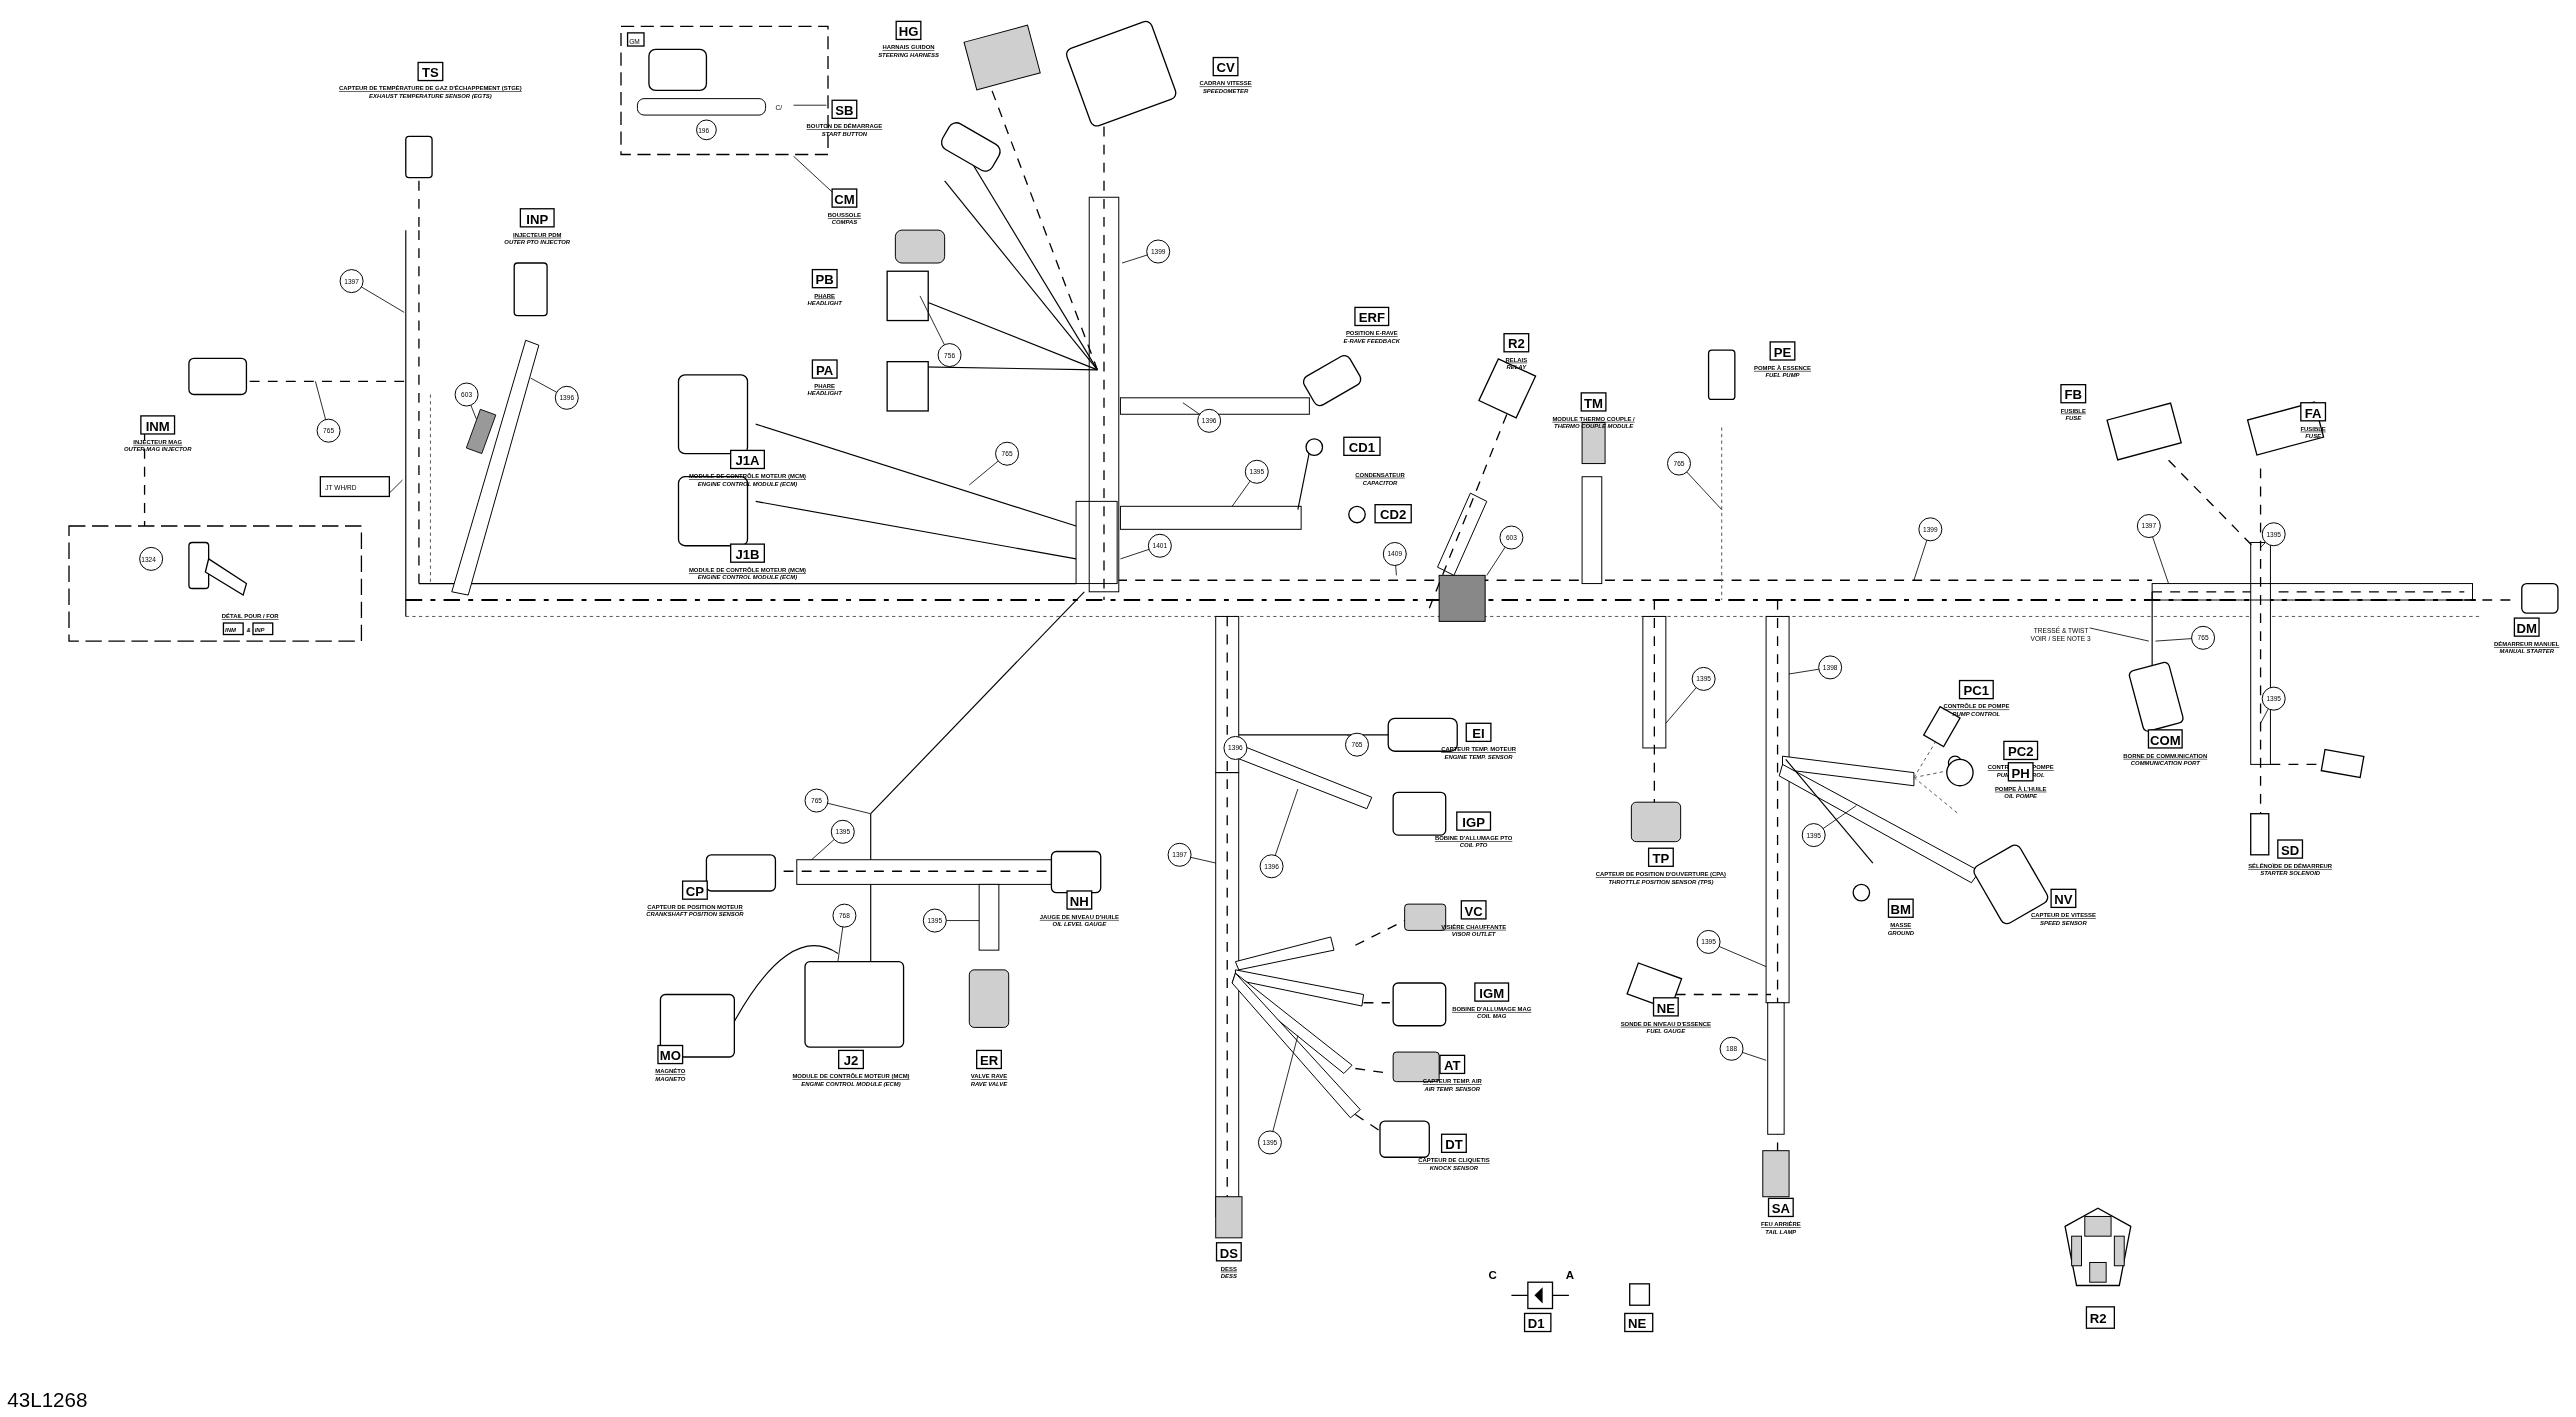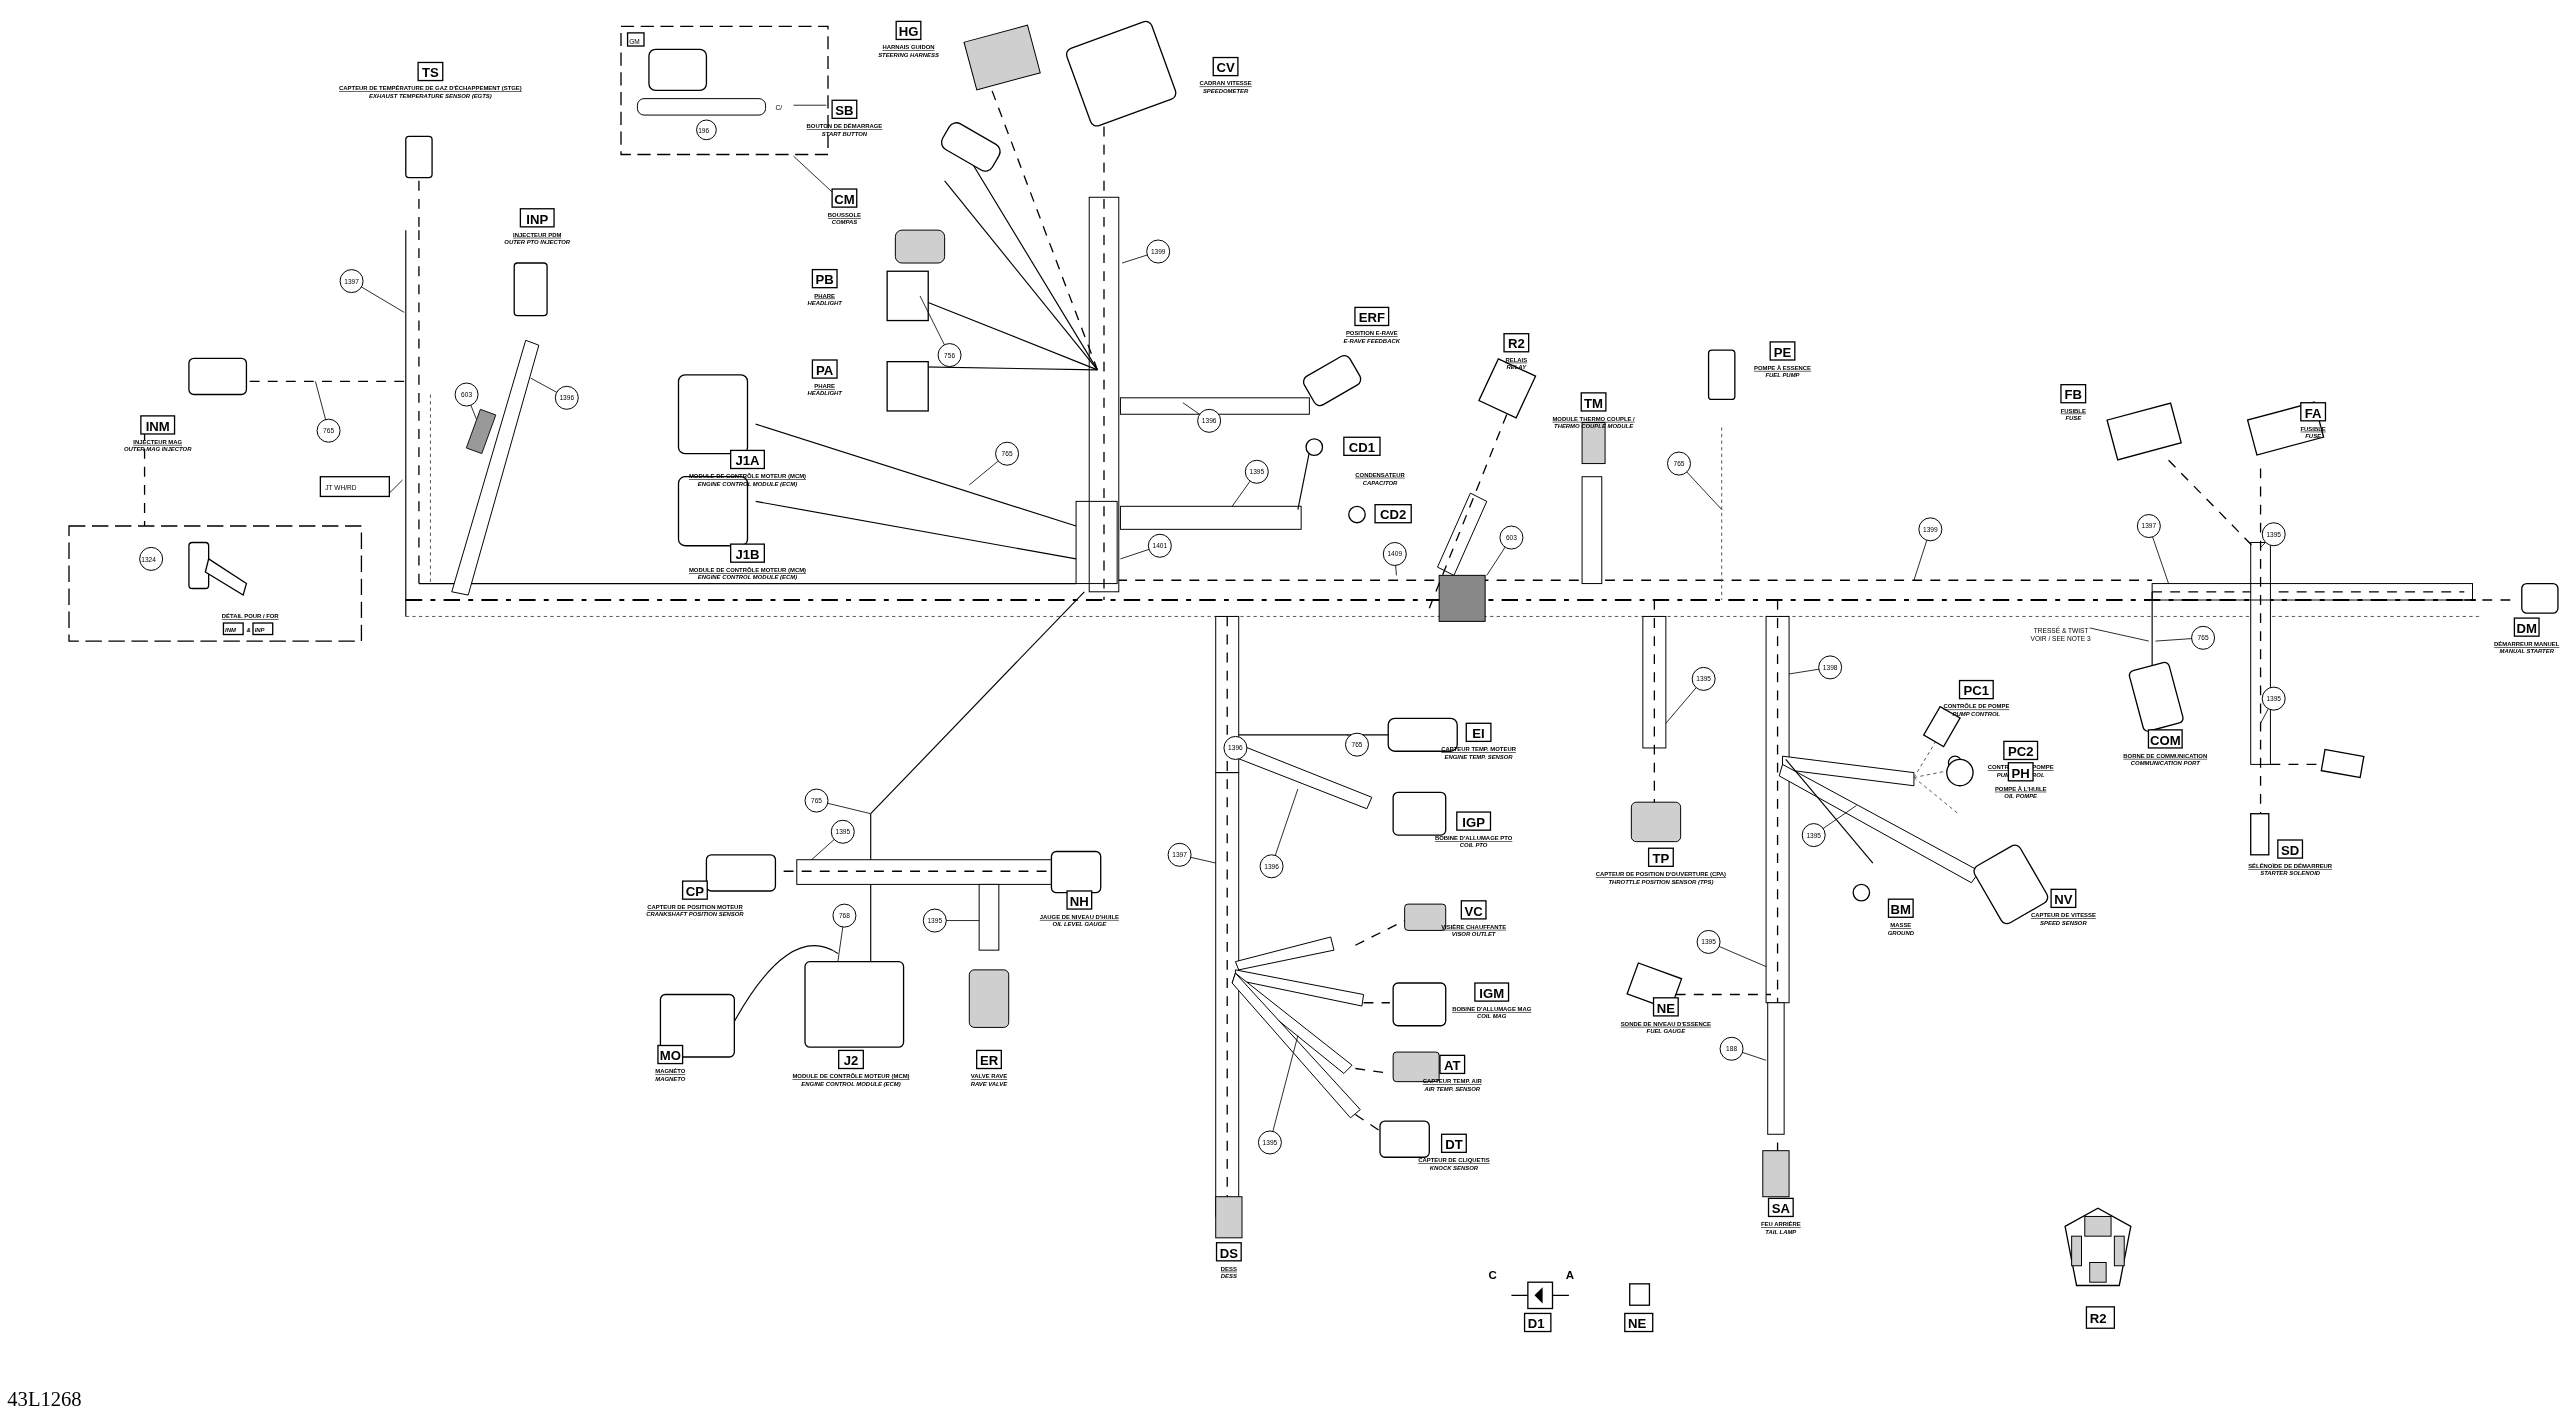--- a/index.html
+++ b/index.html
@@ -13,21 +13,21 @@
   .box { fill:#fff; stroke:#000; stroke-width:0.8; }
   .wire { stroke:#000; stroke-width:0.7; fill:none; }
   .dash { stroke:#000; stroke-width:1.2; fill:none; stroke-dasharray:10 5 3 5; }
   .dash2 { stroke:#000; stroke-width:0.8; fill:none; stroke-dasharray:6 5; }
   .dot { stroke:#555; stroke-width:0.6; fill:none; stroke-dasharray:2 2; }
   .bundle { stroke:#000; stroke-width:0.6; fill:#fff; }
   .conn { fill:#fff; stroke:#000; stroke-width:0.8; }
   .connd { fill:#cfcfcf; stroke:#000; stroke-width:0.6; }
   .lead { stroke:#000; stroke-width:0.5; fill:none; }
   .bubble { fill:#fff; stroke:#000; stroke-width:0.6; }
-  #drawing-id { position:absolute; left:7.3px; top:1388px; font-size:20.6px; font-family:Liberation Serif, serif; color:#000; }
+  #drawing-id { position:absolute; left:7.3px; top:1388px; font-size:20.6px; font-family:Liberation Sans, sans-serif; color:#000; }
 </style>
 </head>
 <body>
 
 <svg id="sheet" viewBox="0 0 1568 862" preserveAspectRatio="none" xmlns="http://www.w3.org/2000/svg">
 
   <g>
     <line class="dash" x1="247" y1="365" x2="1510" y2="365"></line>
     <line class="wire" x1="255" y1="355" x2="655" y2="355"></line>
     <line class="dash2" x1="680" y1="353" x2="1310" y2="353"></line>

